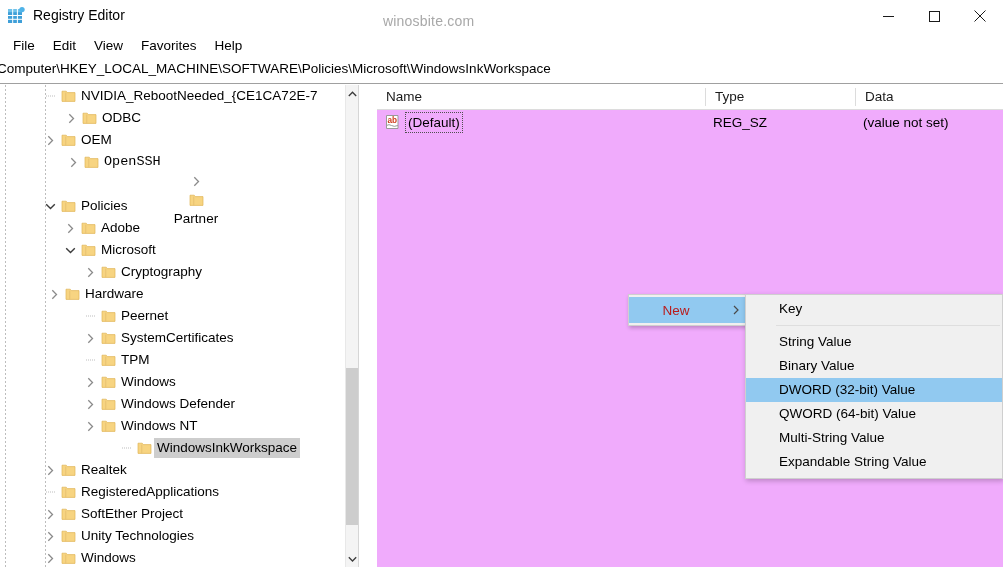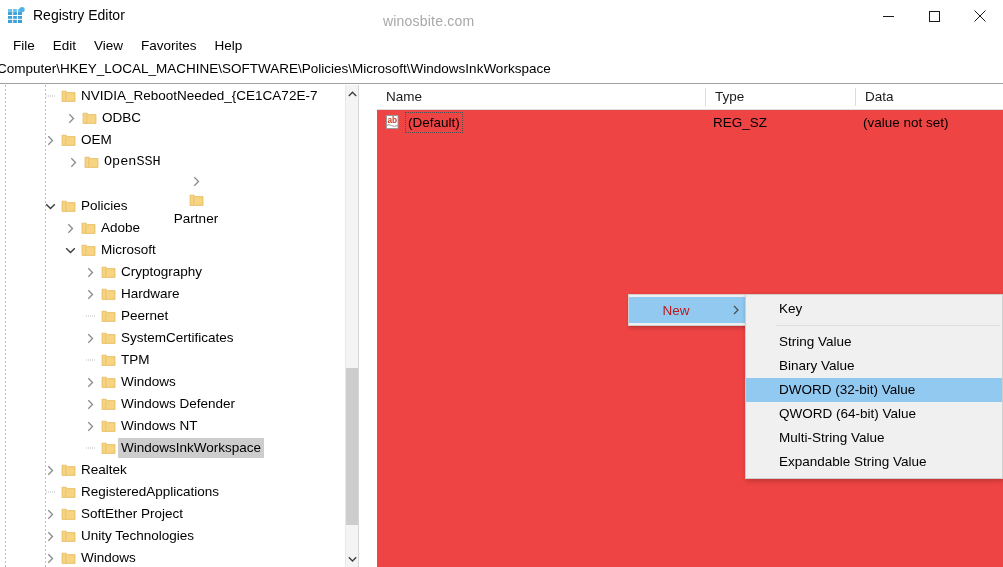--- a/index.html
+++ b/index.html
@@ -107,21 +107,21 @@
     left: 358px; top: 85px;
     width: 19px; height: 482px;
     background: #ffffff;
     border-left: 1px solid #d6d6d6;
     border-right: 1px solid #d6d6d6;
   }
   .list-pane {
     position: absolute;
     left: 377px; top: 85px;
     width: 626px; height: 482px;
-    background: #ef4444;
+    background: #f0abfc;
   }
 
   
   .tree-inner {
     position: absolute;
     left: 0; top: 0;
     width: 350px;
   }
   .tree-row {
     position: relative;
@@ -494,21 +494,21 @@
             </svg>
           </span>
           <span class="folder">
             <svg width="15" height="14" viewBox="0 0 15 14">
               <path d="M1 2.2 H5.2 L6.4 3.6 H14 V12.4 H1 Z" fill="#f7d481" stroke="#e0b458" stroke-width="0.7"></path>
               <rect x="4.2" y="3.6" width="1.1" height="8.8" fill="#e9c273"></rect>
             </svg>
           </span>
           <span class="tree-label">Cryptography</span>
         </div>
-        <div class="tree-row" style="padding-left: 82px; text-align: right;">
+        <div class="tree-row" style="padding-left: 46px; text-align: right;">
           <span class="chev">
             <svg width="7" height="11" viewBox="0 0 7 11">
               <polyline points="1.3,1.2 5.5,5.5 1.3,9.8" fill="none" stroke="#8a8a8a" stroke-width="1.3"></polyline>
             </svg>
           </span>
           <span class="folder">
             <svg width="15" height="14" viewBox="0 0 15 14">
               <path d="M1 2.2 H5.2 L6.4 3.6 H14 V12.4 H1 Z" fill="#f7d481" stroke="#e0b458" stroke-width="0.7"></path>
               <rect x="4.2" y="3.6" width="1.1" height="8.8" fill="#e9c273"></rect>
             </svg>
@@ -592,21 +592,21 @@
             </svg>
           </span>
           <span class="folder">
             <svg width="15" height="14" viewBox="0 0 15 14">
               <path d="M1 2.2 H5.2 L6.4 3.6 H14 V12.4 H1 Z" fill="#f7d481" stroke="#e0b458" stroke-width="0.7"></path>
               <rect x="4.2" y="3.6" width="1.1" height="8.8" fill="#e9c273"></rect>
             </svg>
           </span>
           <span class="tree-label">Windows NT</span>
         </div>
-        <div class="tree-row selected" style="padding-left: 82px;">
+        <div class="tree-row selected" style="padding-left: 118px;">
           <span class="chev">
             <svg width="9" height="2" viewBox="0 0 9 2">
               <line x1="0" y1="1" x2="9" y2="1" stroke="#bdbdbd" stroke-width="1" stroke-dasharray="1,1"></line>
             </svg>
           </span>
           <span class="folder">
             <svg width="15" height="14" viewBox="0 0 15 14">
               <path d="M1 2.2 H5.2 L6.4 3.6 H14 V12.4 H1 Z" fill="#f7d481" stroke="#e0b458" stroke-width="0.7"></path>
               <rect x="4.2" y="3.6" width="1.1" height="8.8" fill="#e9c273"></rect>
             </svg>

